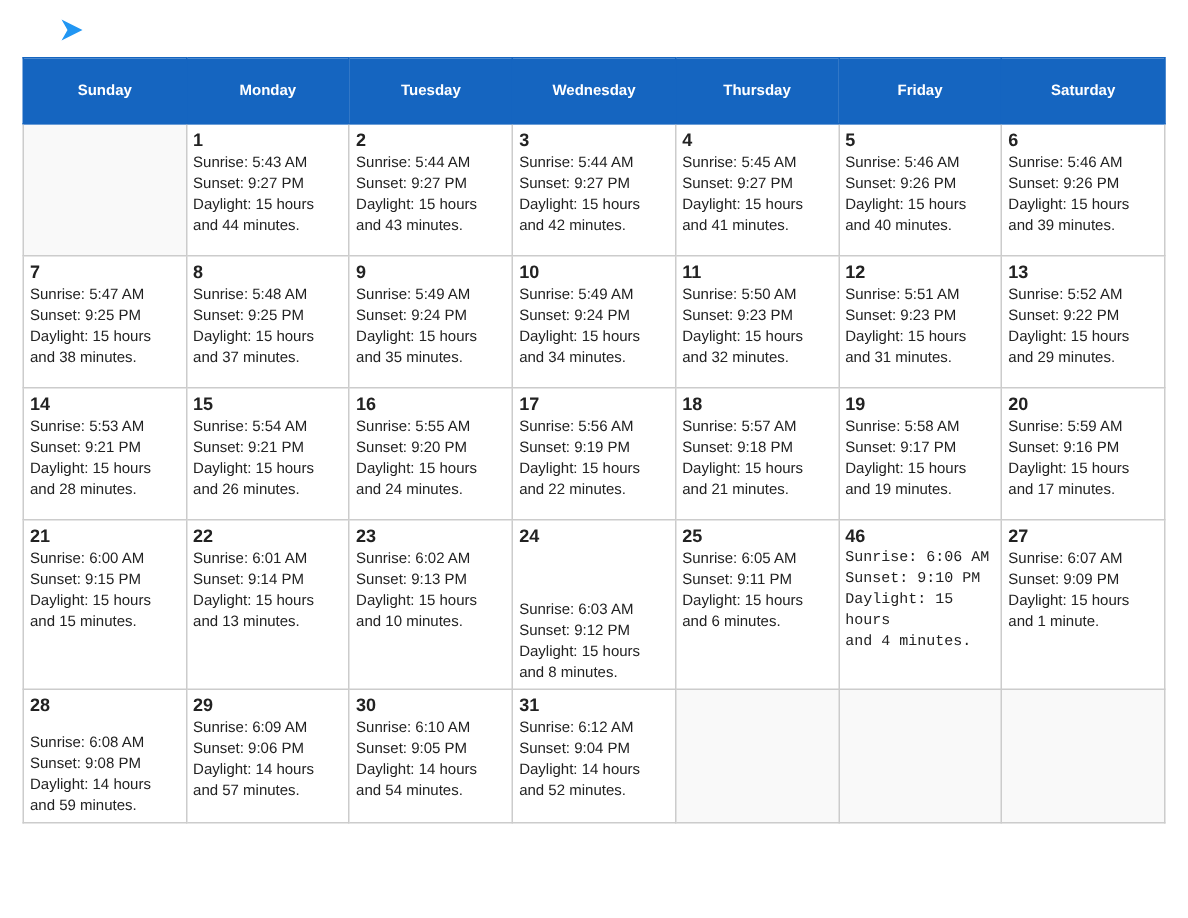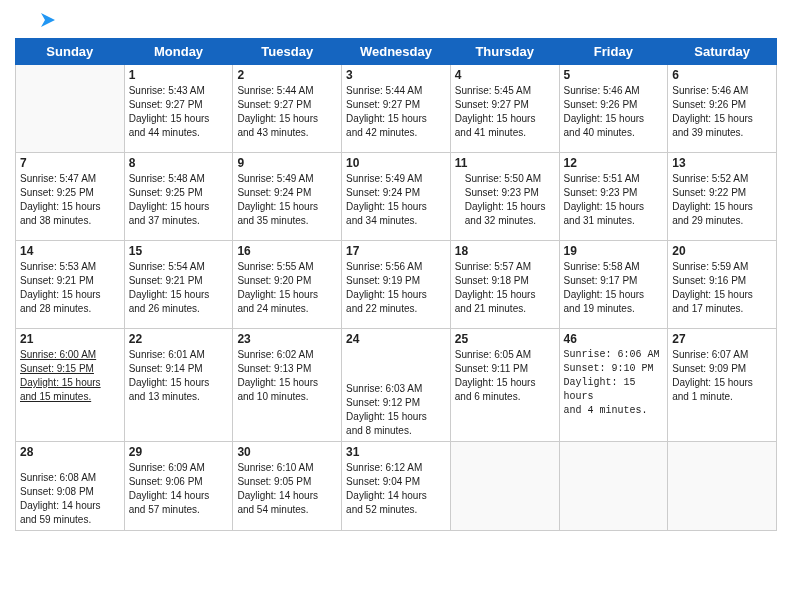--- a/index.html
+++ b/index.html
@@ -43,22 +43,22 @@
     }
     table {
       width: 100%;
       border-collapse: collapse;
       table-layout: fixed;
     }
     .day-header {
       background-color: #1565c0;
       color: white;
       text-align: center;
-      padding: 5px 2px;
-      font-size: 13px;
+      padding: 16px 2px;
+      font-size: 10px;
       font-weight: bold;
       border: 1px solid #1565c0;
     }
     td {
       border: 1px solid #ccc;
       vertical-align: top;
       padding: 3px 4px;
       font-size: 9.5px;
       color: #222;
       height: 88px;
@@ -188,21 +188,21 @@
           </td>
           <td>
             <span class="date-num">10</span>
             <div class="cell-text" style="white-space: pre-line;">Sunrise: 5:49 AM
 Sunset: 9:24 PM
 Daylight: 15 hours
 and 34 minutes.</div>
           </td>
           <td>
             <span class="date-num">11</span>
-            <div class="cell-text" style="white-space: pre-line; margin-left: 10px;">Sunrise: 5:50 AM
+            <div class="cell-text" style="white-space: pre-line;">Sunrise: 5:50 AM
 Sunset: 9:23 PM
 Daylight: 15 hours
 and 32 minutes.</div>
           </td>
           <td>
             <span class="date-num">12</span>
             <div class="cell-text" style="white-space: pre-line;">Sunrise: 5:51 AM
 Sunset: 9:23 PM
 Daylight: 15 hours
 and 31 minutes.</div>
@@ -262,21 +262,21 @@
             <span class="date-num">20</span>
             <div class="cell-text" style="white-space: pre-line;">Sunrise: 5:59 AM
 Sunset: 9:16 PM
 Daylight: 15 hours
 and 17 minutes.</div>
           </td>
         </tr>
         <tr>
           <td>
             <span class="date-num">21</span>
-            <div class="cell-text" style="white-space: pre-line; text-decoration: underline;">Sunrise: 6:00 AM
+            <div class="cell-text" style="white-space: pre-line;">Sunrise: 6:00 AM
 Sunset: 9:15 PM
 Daylight: 15 hours
 and 15 minutes.</div>
           </td>
           <td>
             <span class="date-num">22</span>
             <div class="cell-text" style="white-space: pre-line;">Sunrise: 6:01 AM
 Sunset: 9:14 PM
 Daylight: 15 hours
 and 13 minutes.</div>

